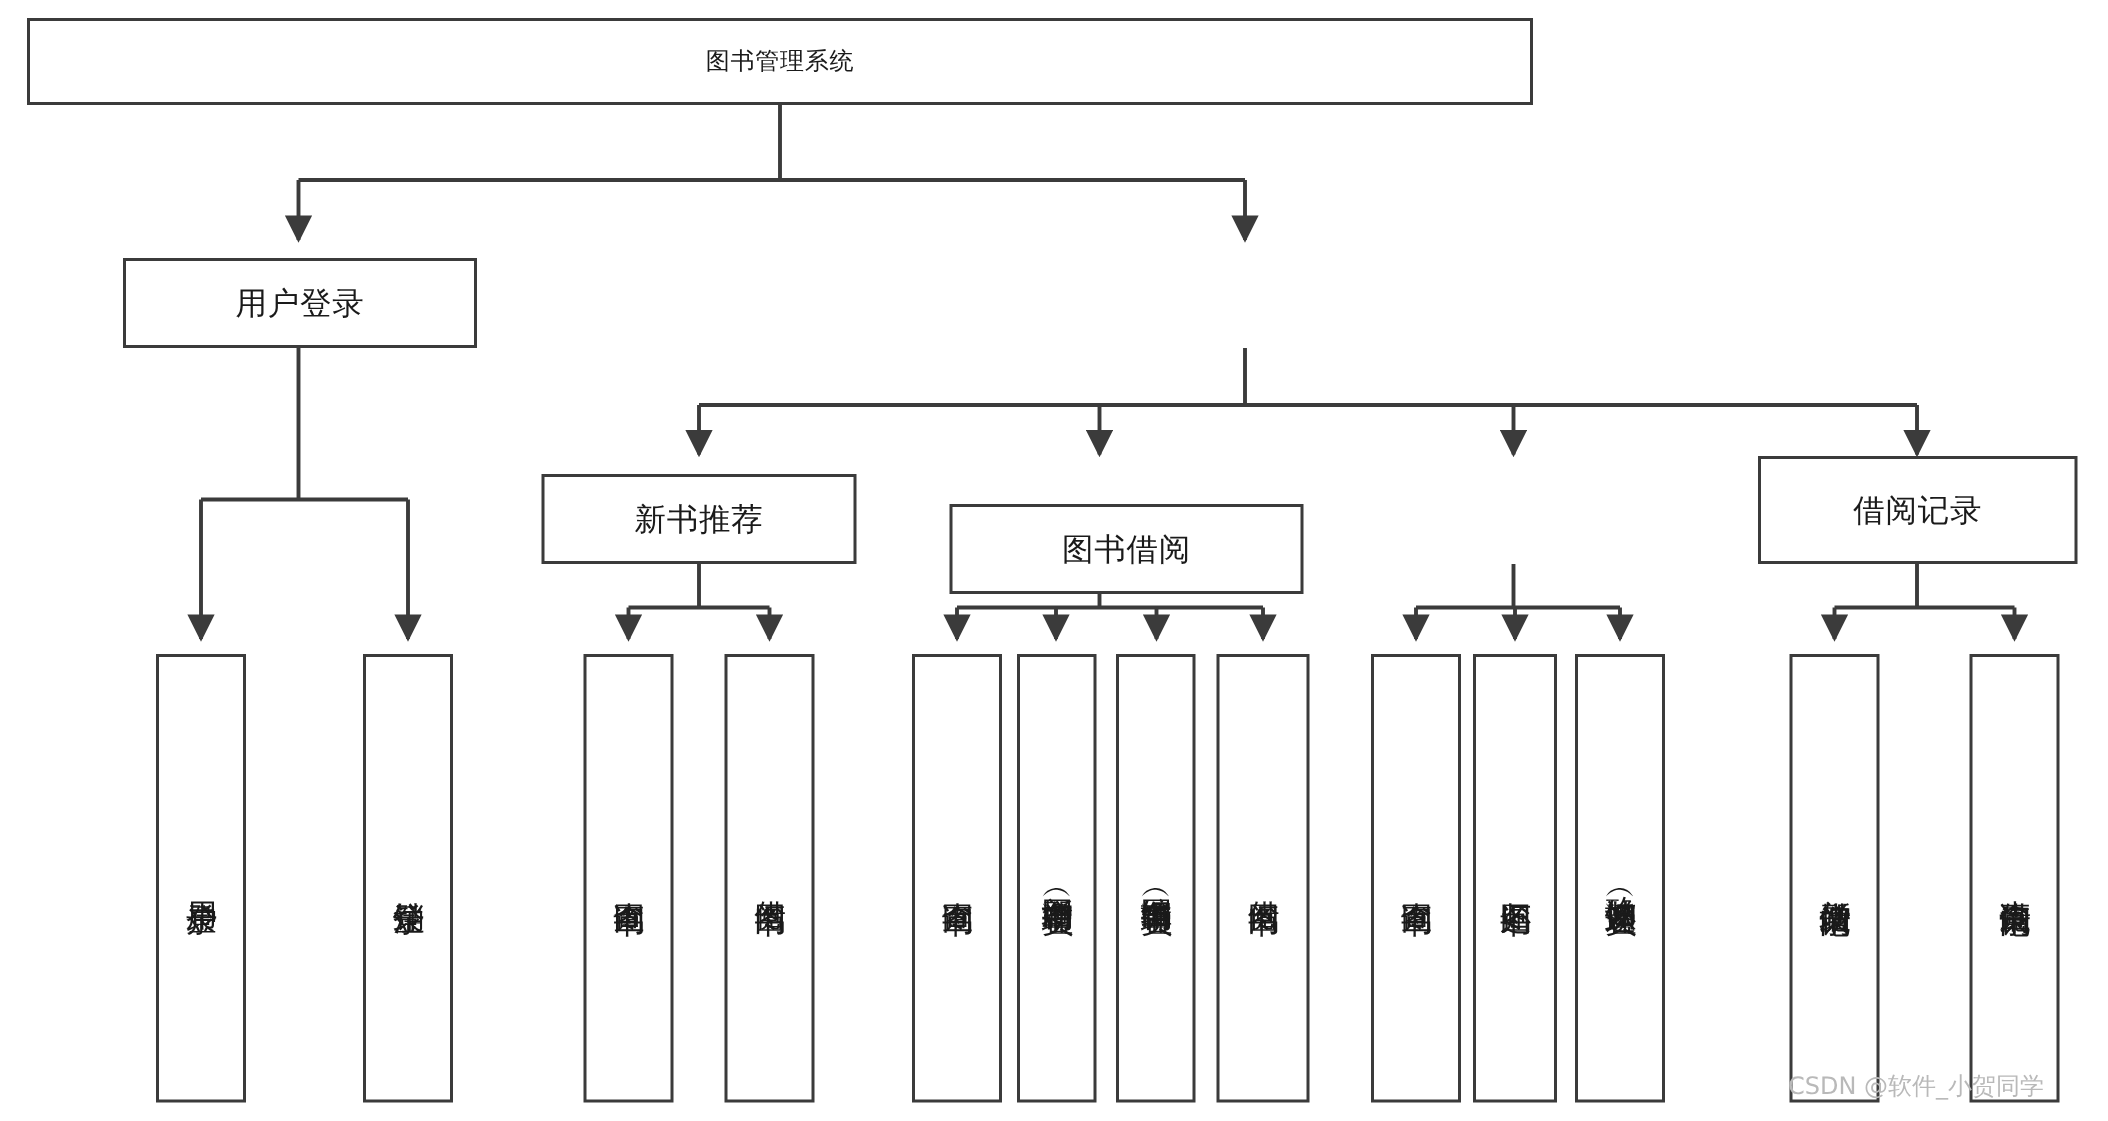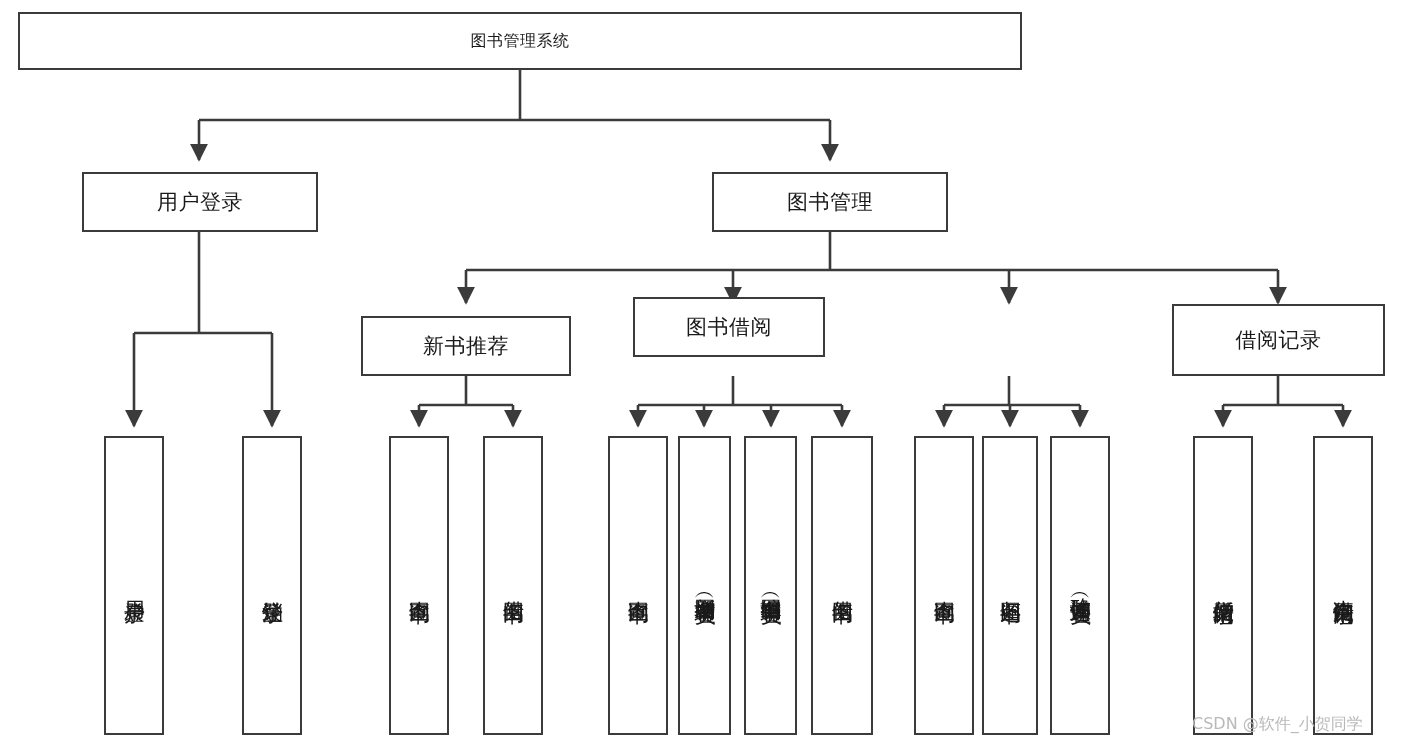--- a/index.html
+++ b/index.html
@@ -126,29 +126,26 @@
   </svg>
 
   <div class="node horiz root" style="left:18px; top:12px; width:1004px; height:58px;">
     <span class="label">图书管理系统</span>
   </div>
 
   <div class="node horiz" style="left:82px; top:172px; width:236px; height:60px;">
     <span class="label">用户登录</span>
   </div>
 
-  <div class="node horiz" style="left:712px; top:172px; width:236px; height:60px;">
-    <span class="label">图书管理</span>
-  </div>
 
   <div class="node horiz" style="left:361px; top:316px; width:210px; height:60px;">
     <span class="label">新书推荐</span>
   </div>
 
-  <div class="node horiz" style="left:633px; top:297px; width:192px; height:60px;">
+  <div class="node horiz" style="left:633px; top:336px; width:236px; height:60px;">
     <span class="label">图书借阅</span>
   </div>
 
 
   <div class="node horiz" style="left:1172px; top:304px; width:213px; height:72px;">
     <span class="label">借阅记录</span>
   </div>
 
   <div class="node vert" style="left:104px; top:436px; width:60px; height:299px;">
     <span class="label">用户登录</span>

